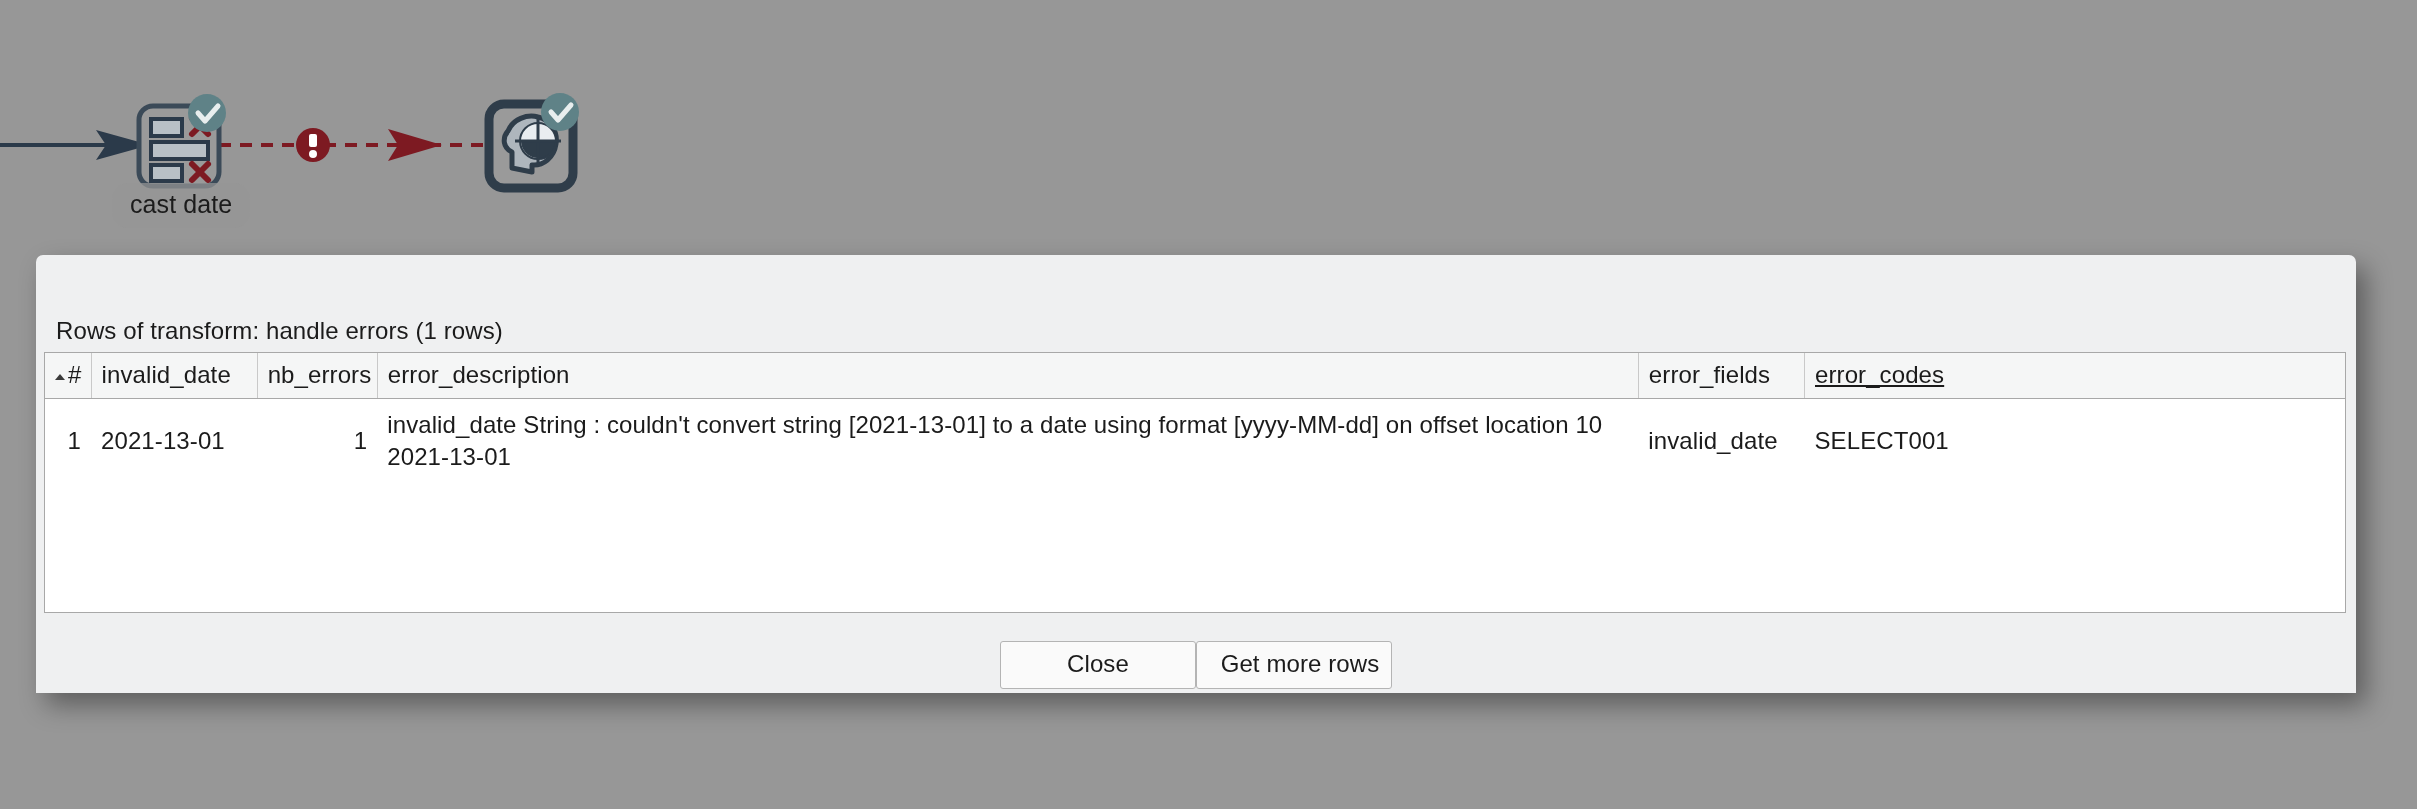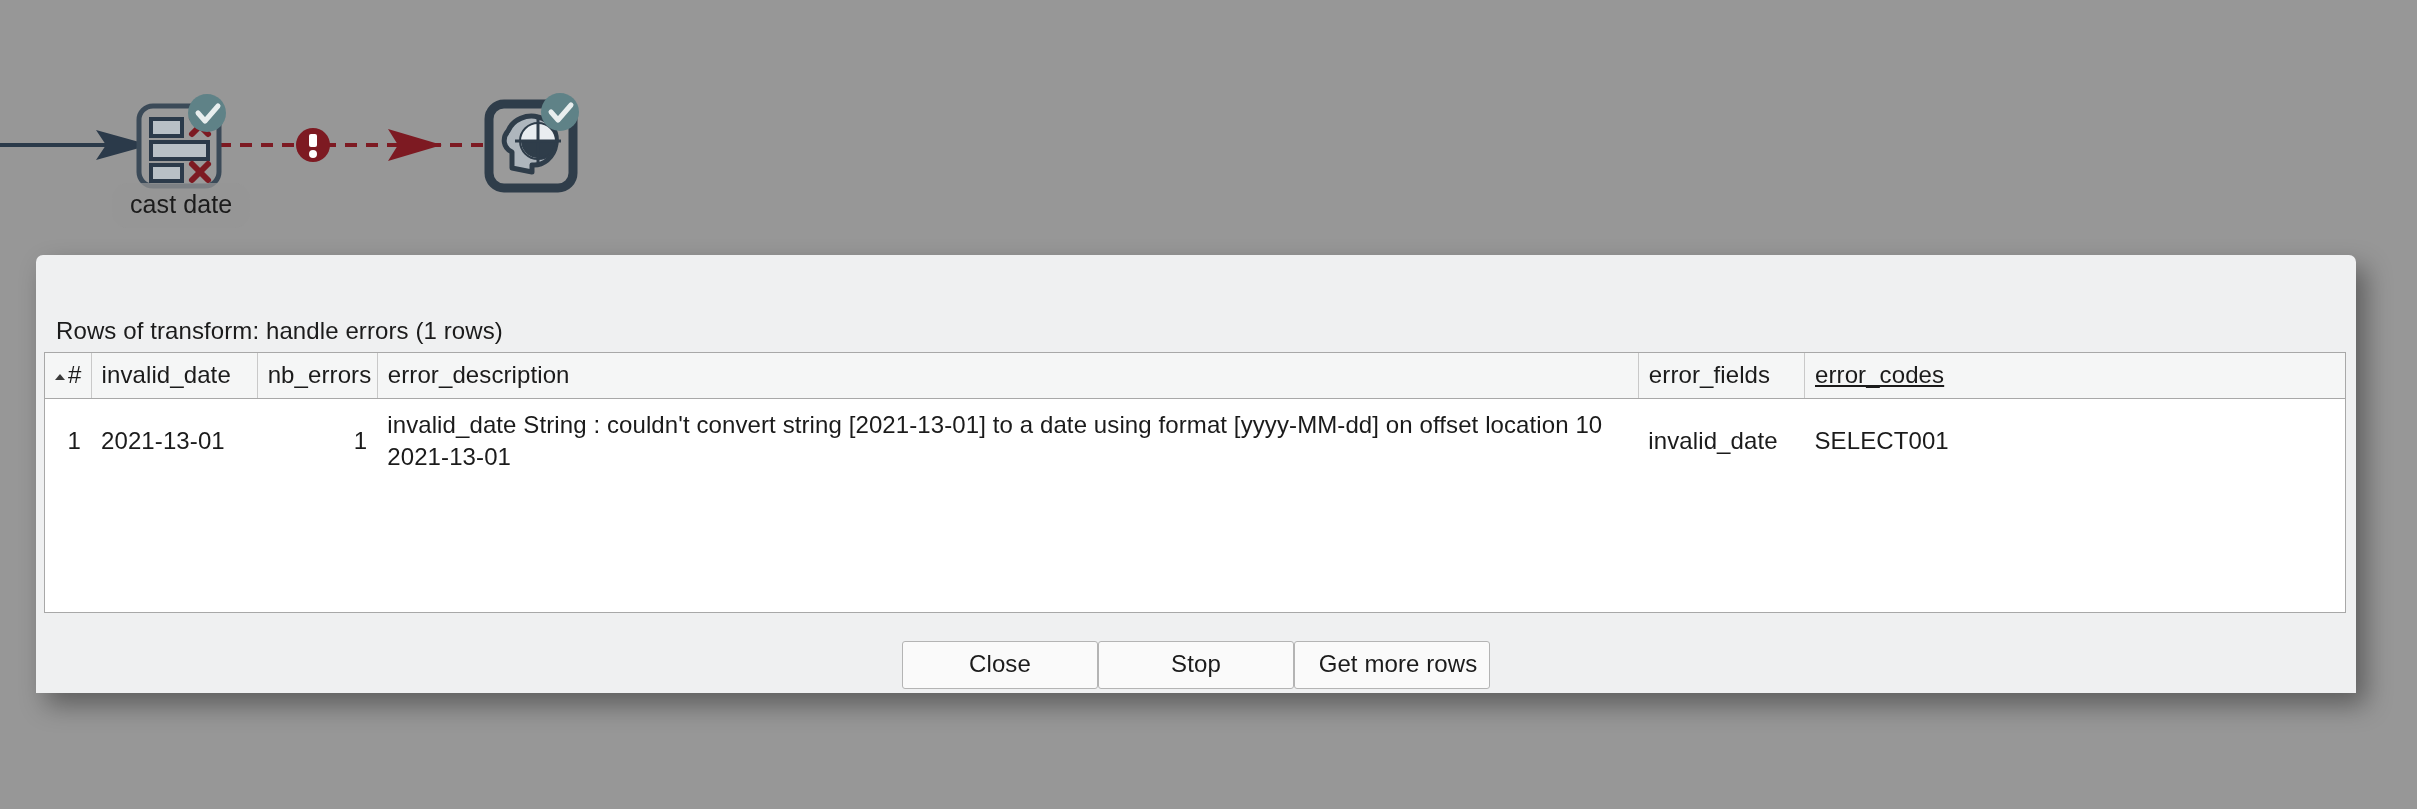--- a/index.html
+++ b/index.html
@@ -279,16 +279,15 @@
           </td>
           <td>invalid_date</td>
           <td>SELECT001</td>
         </tr>
       </tbody>
     </table>
   </div>
 
   <div id="buttonbar">
     <button class="dlgbtn" id="btn-close-dlg">Close</button>
-    <button class="dlgbtn" id="btn-stop">Stop</button>
     <button class="dlgbtn" id="btn-getmore">Get more rows</button>
   </div>
 </div>
 
 </body></html>

